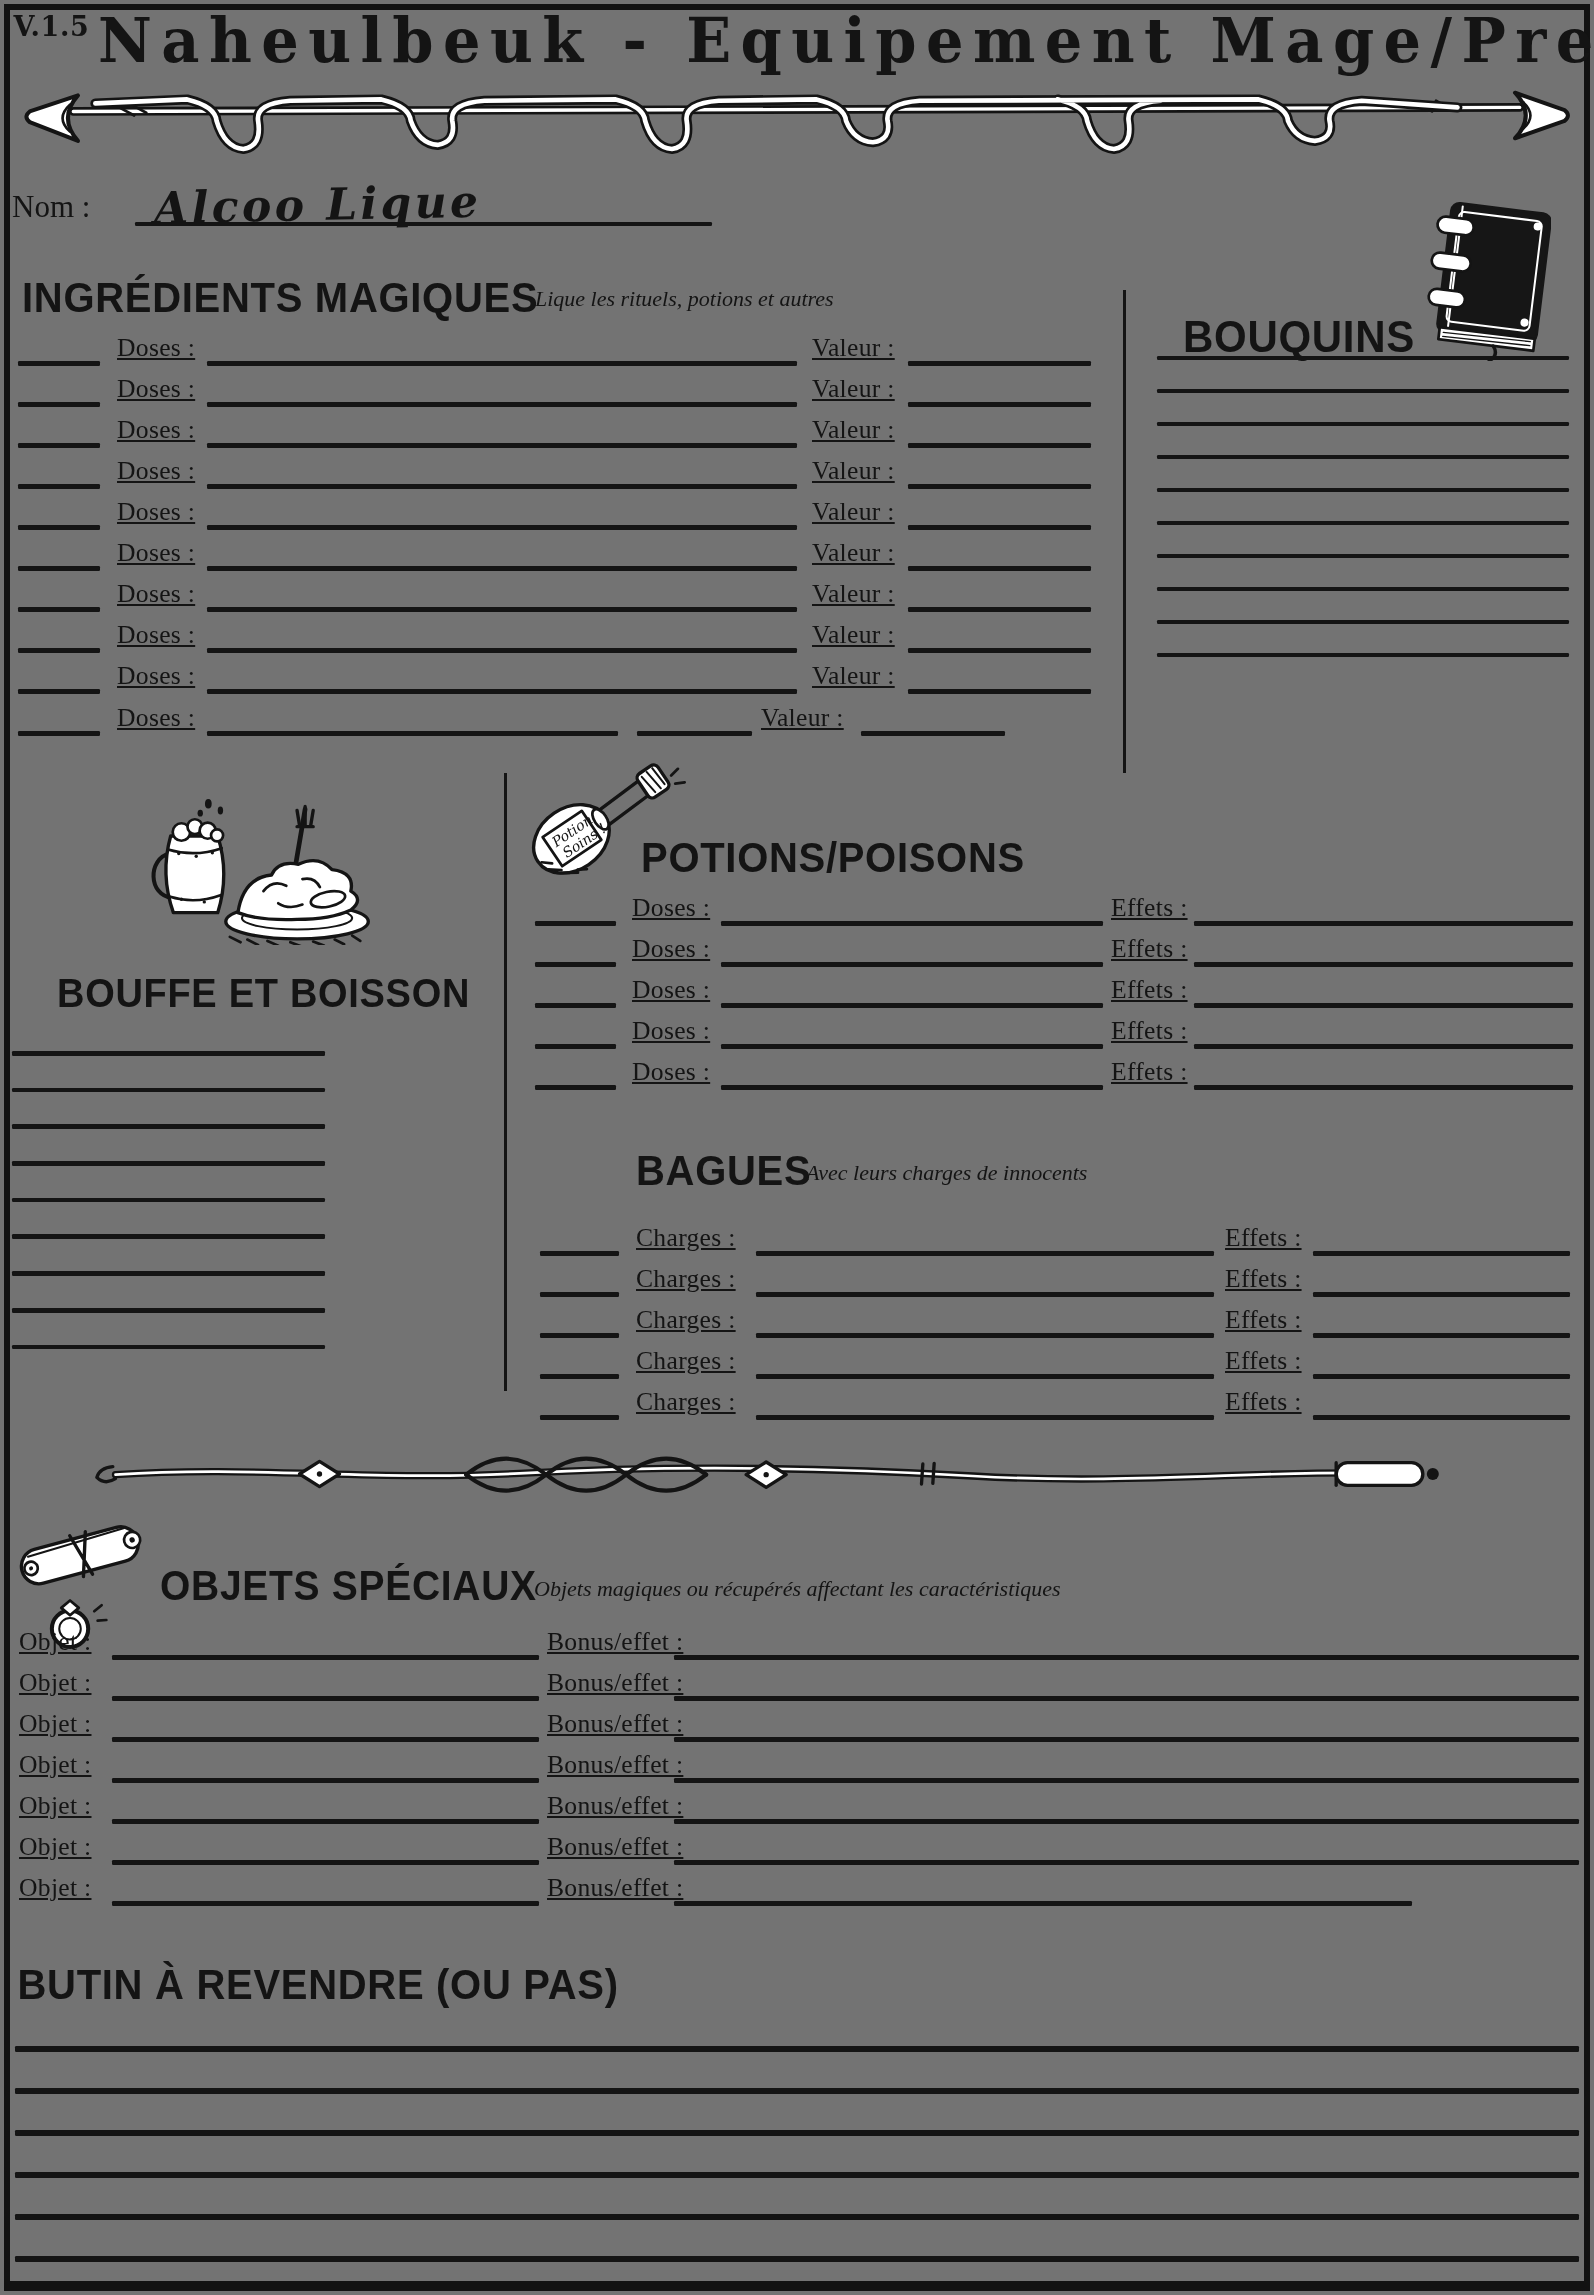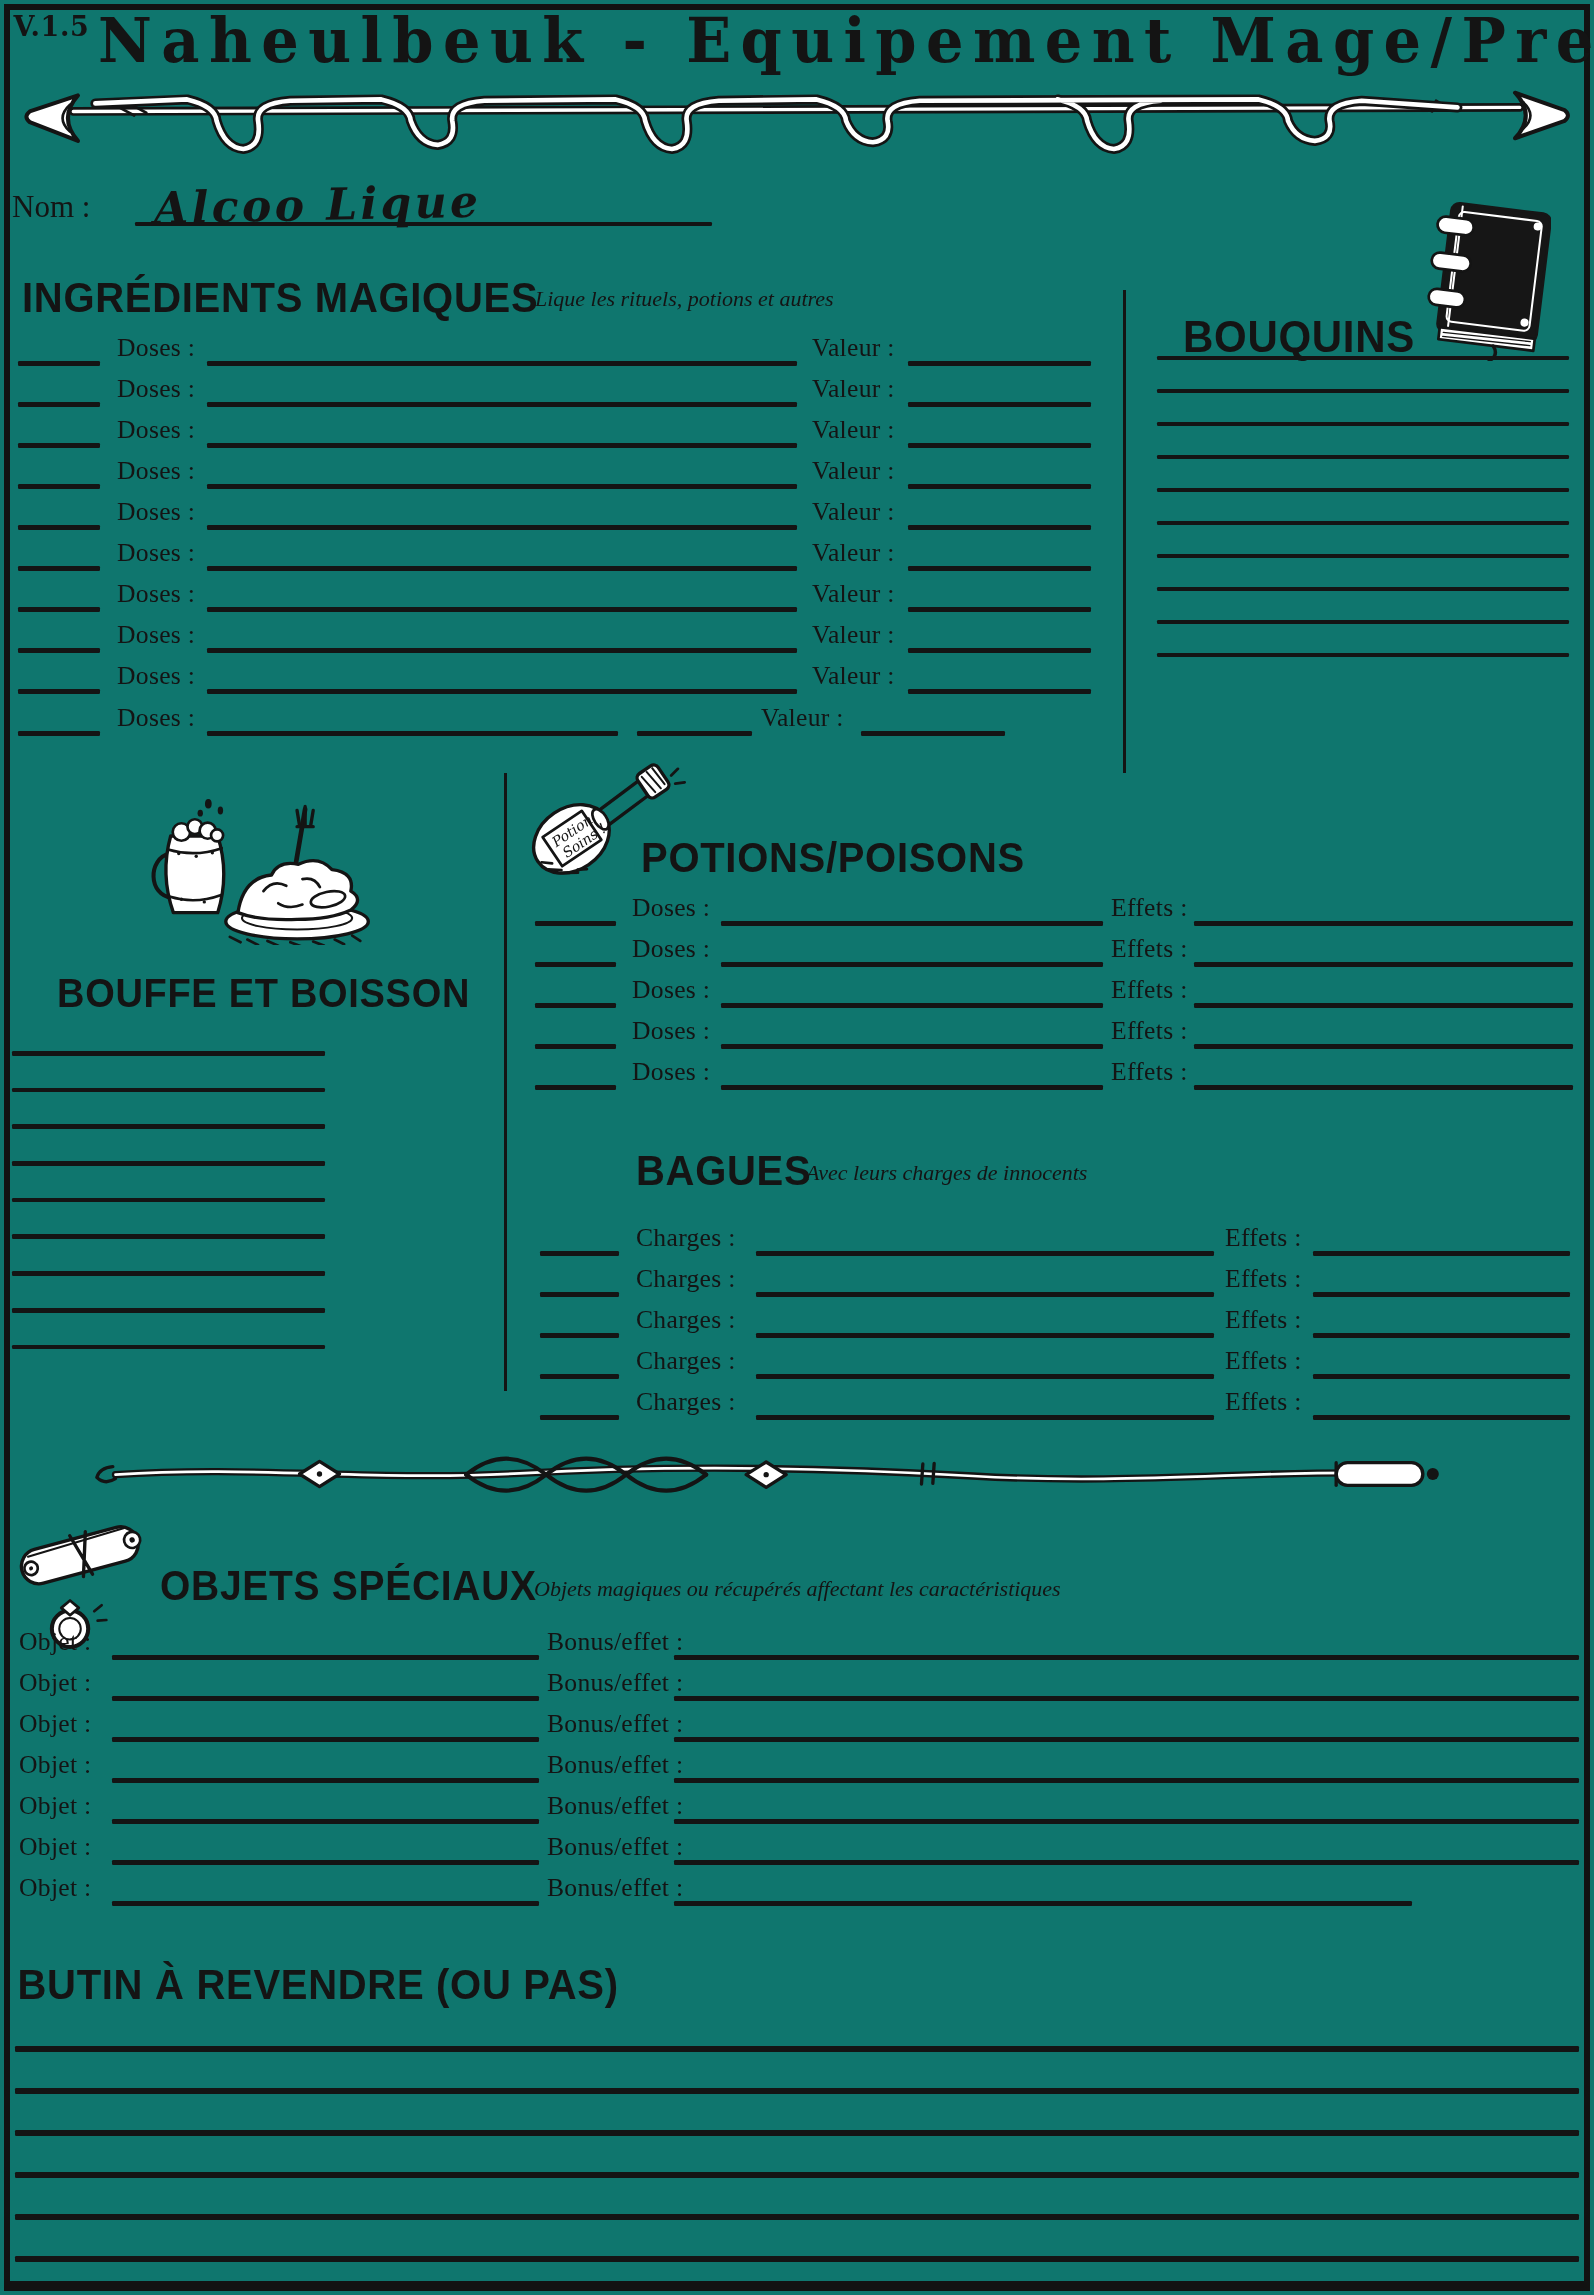--- a/index.html
+++ b/index.html
@@ -1,16 +1,16 @@
 <!DOCTYPE html>
 <html style="font-size:10.8px"><head>
 <meta charset="utf-8">
 <style>
   html,body{margin:0;padding:0;background:#888;}
-  .page{position:relative;width:1594px;height:2295px;background:#0f766e;color:#141414;
+  .page{position:relative;width:1594px;height:2295px;background:#737373;color:#141414;
         font-family:"Liberation Serif",serif;overflow:hidden;margin:0 auto;}
   .abs{position:absolute;}
   .frame{position:absolute;left:4px;top:4px;right:4px;bottom:4px;
          border:6px solid #121212;border-bottom-width:10px;}
   
   .ver{position:absolute;left:13.5px;top:10.8px;font:bold 27px "DejaVu Serif",serif;letter-spacing:0.7px;}
   .main-title{position:absolute;left:98px;top:5.4px;width:1462px;text-align:center;white-space:nowrap;
               font:bold 59px "DejaVu Serif",serif;letter-spacing:9.4px;transform:scaleY(1.04);transform-origin:center top;}
   
   .t1{position:absolute;font-family:"Liberation Sans",sans-serif;font-weight:bold;color:#141414;
@@ -21,21 +21,21 @@
   .nom-val{position:absolute;left:154px;top:179px;font:italic bold 44px "DejaVu Serif",serif;
            letter-spacing:3.4px;transform:rotate(-1.2deg);}
   
   .w{position:absolute;background:#141414;border-radius:1.3px;}
   .vdiv{position:absolute;width:3.4px;background:#141414;}
   
   .rows{position:absolute;left:0;width:1594px;}
   .row{position:relative;height:41px;}
   .row .w{bottom:0;height:4.7px;}
   .row .lbl{position:absolute;bottom:2.7px;font-size:25.6px;font-family:"Liberation Serif",serif;
-            white-space:nowrap;letter-spacing:0.3px;}
+            white-space:nowrap;letter-spacing:0.3px;text-decoration:underline;}
   .ing .s1{left:18px;width:82px;}   .ing .l1{left:117px;}
   .ing .s2{left:207px;width:590px;}  .ing .l2{left:812px;}
   .ing .s3{left:908px;width:183px;}
   .ing10 .s2{width:411px;}           .ing10 .s2b{left:637px;width:115px;}
   .ing10 .l2{left:761px;}           .ing10 .s3{left:861px;width:144px;}
   .pot .s1{left:535px;width:81px;}  .pot .l1{left:632px;}
   .pot .s2{left:721px;width:382px;} .pot .l2{left:1111px;}
   .pot .s3{left:1194px;width:379px;}
   .bag .s1{left:540px;width:79px;}  .bag .l1{left:636px;}
   .bag .s2{left:756px;width:458px;} .bag .l2{left:1225px;}

